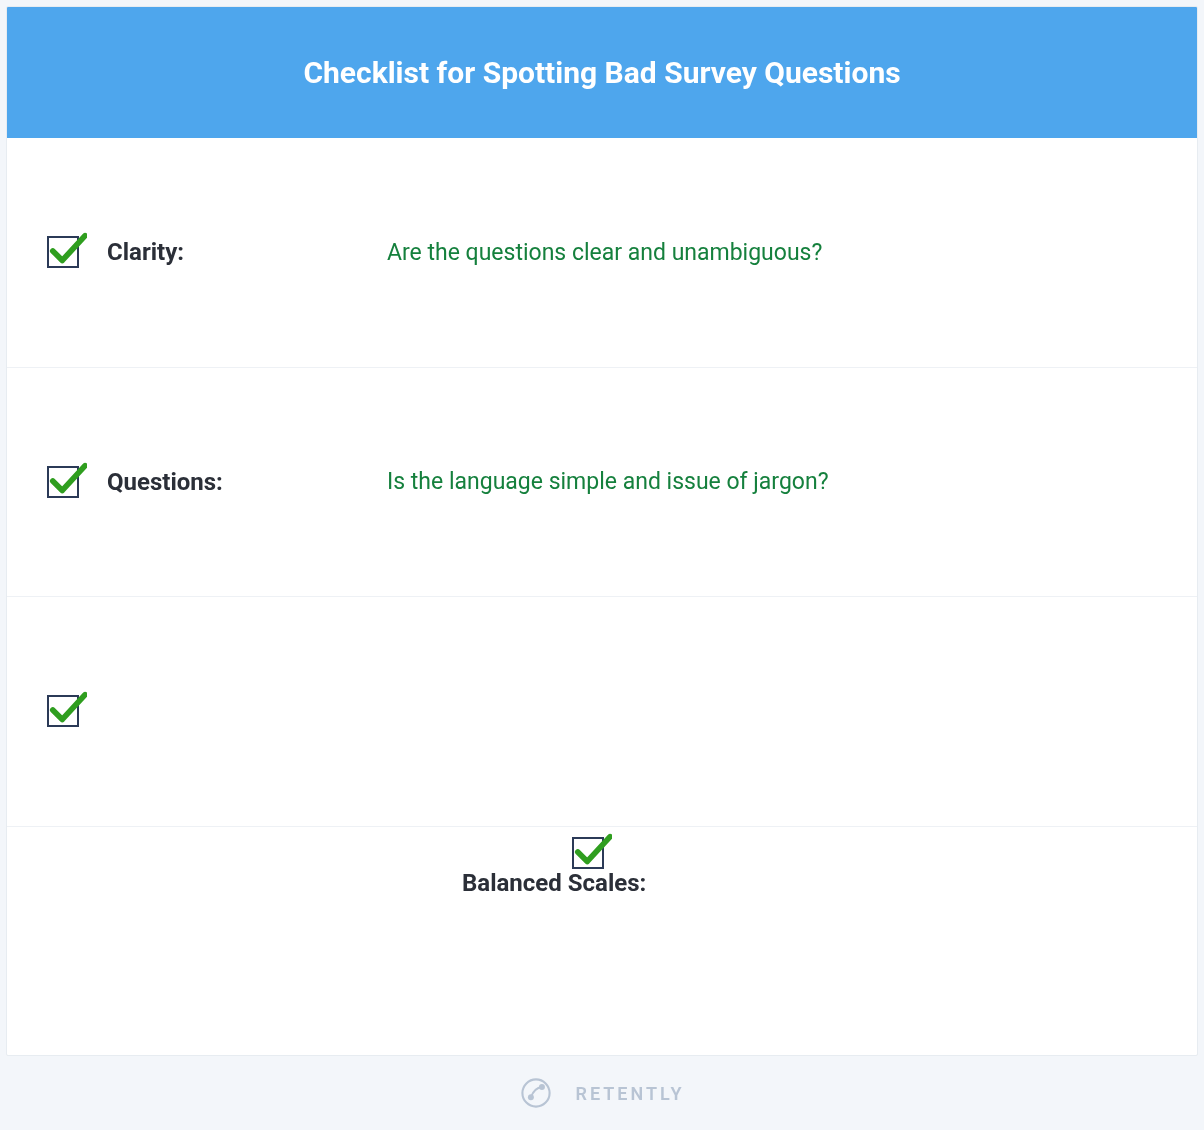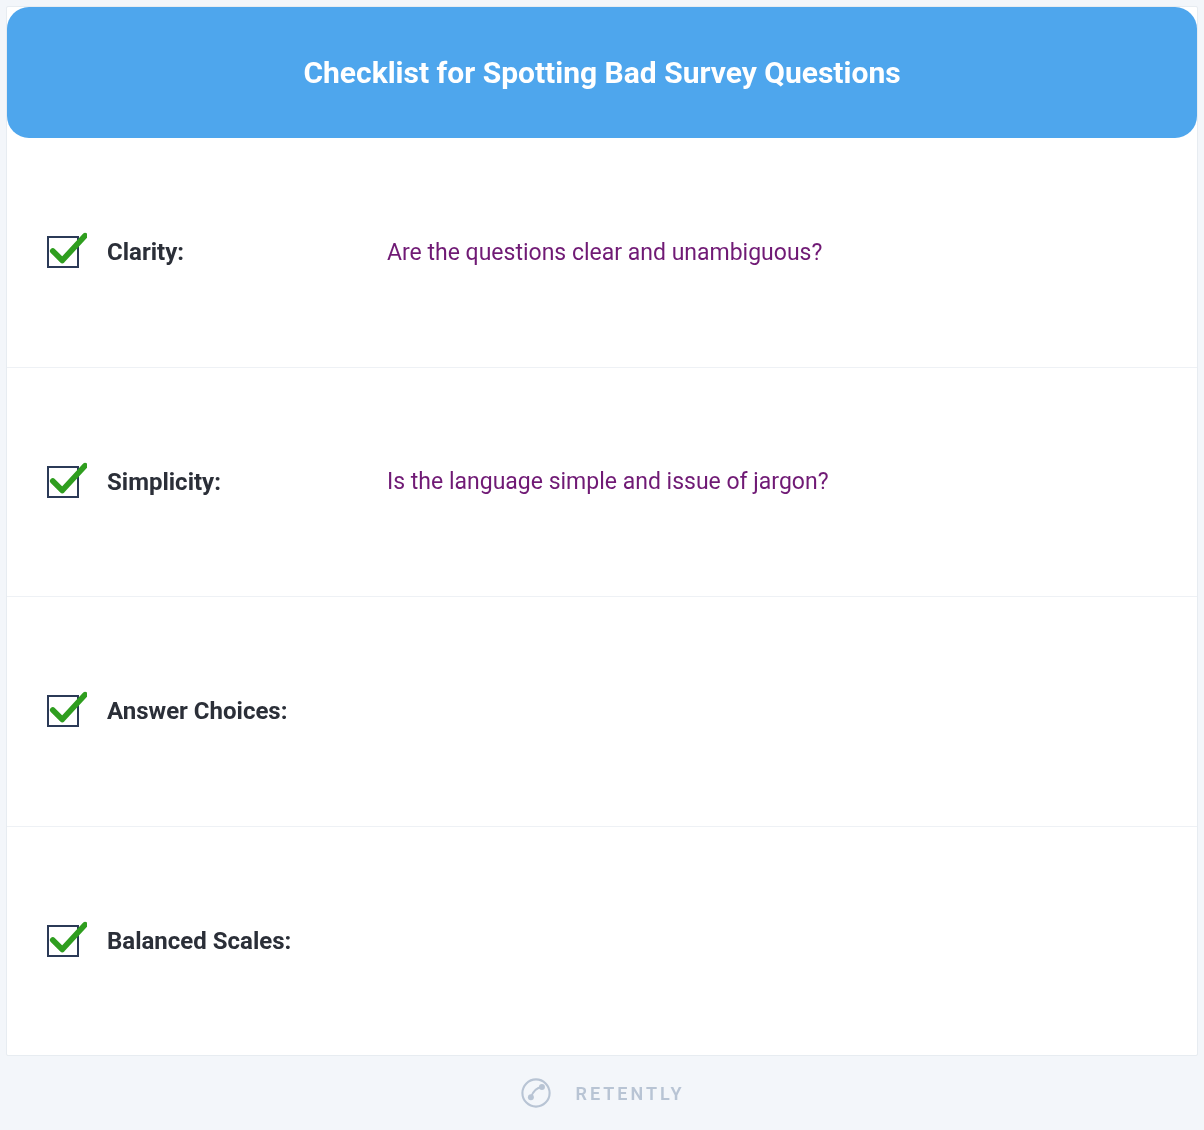--- a/index.html
+++ b/index.html
@@ -19,35 +19,34 @@
     flex-direction: column;
     height: 1050px;
   }
   .header {
     background: #4ea6ed;
     color: #ffffff;
     text-align: center;
     padding: 48px 20px;
     font-size: 30px;
     font-weight: 700;
-    border-radius: 22px;
   }
   .rows {
     flex: 1;
     display: flex;
     flex-direction: column;
   }
   .row {
     flex: 1;
     display: flex;
     align-items: center;
     padding: 10px 40px;
     border-bottom: 1px solid #eef1f5;
   }
-  .row:last-child { border-bottom: none; }
+  .row:last-child { border-bottom: none; flex-direction: column; }
   .check-col {
     width: 60px;
     flex-shrink: 0;
     display: flex;
     align-items: center;
   }
   .checkbox {
     width: 32px;
     height: 32px;
     border: 2px solid #2b3a57;
@@ -64,21 +63,21 @@
     width: 280px;
     flex-shrink: 0;
     font-size: 24px;
     font-weight: 700;
     color: #2b2f38;
   }
   .desc-col {
     flex: 1;
     font-size: 23px;
     font-weight: 400;
-    color: #701a75;
+    color: #15803d;
   }
   .footer {
     display: flex;
     align-items: center;
     justify-content: center;
     gap: 22px;
     padding: 20px 0 10px 0;
     color: #b8c4d4;
   }
   .footer-text {
@@ -112,34 +111,33 @@
 
 
     <div class="row">
       <div class="check-col">
         <div class="checkbox">
           <svg viewBox="0 0 40 40">
             <path d="M4 22 L14 32 L38 6" stroke="#2f9e1f" stroke-width="6" fill="none" stroke-linecap="round" stroke-linejoin="round"></path>
           </svg>
         </div>
       </div>
-      <div class="label-col">Simplicity:</div>
+      <div class="label-col">Questions:</div>
       <div class="desc-col">Is the language simple and issue of jargon?</div>
     </div>
 
 
     <div class="row">
       <div class="check-col">
         <div class="checkbox">
           <svg viewBox="0 0 40 40">
             <path d="M4 22 L14 32 L38 6" stroke="#2f9e1f" stroke-width="6" fill="none" stroke-linecap="round" stroke-linejoin="round"></path>
           </svg>
         </div>
       </div>
-      <div class="label-col">Answer Choices:</div>
     </div>
 
     <div class="row">
       <div class="check-col">
         <div class="checkbox">
           <svg viewBox="0 0 40 40">
             <path d="M4 22 L14 32 L38 6" stroke="#2f9e1f" stroke-width="6" fill="none" stroke-linecap="round" stroke-linejoin="round"></path>
           </svg>
         </div>
       </div>

